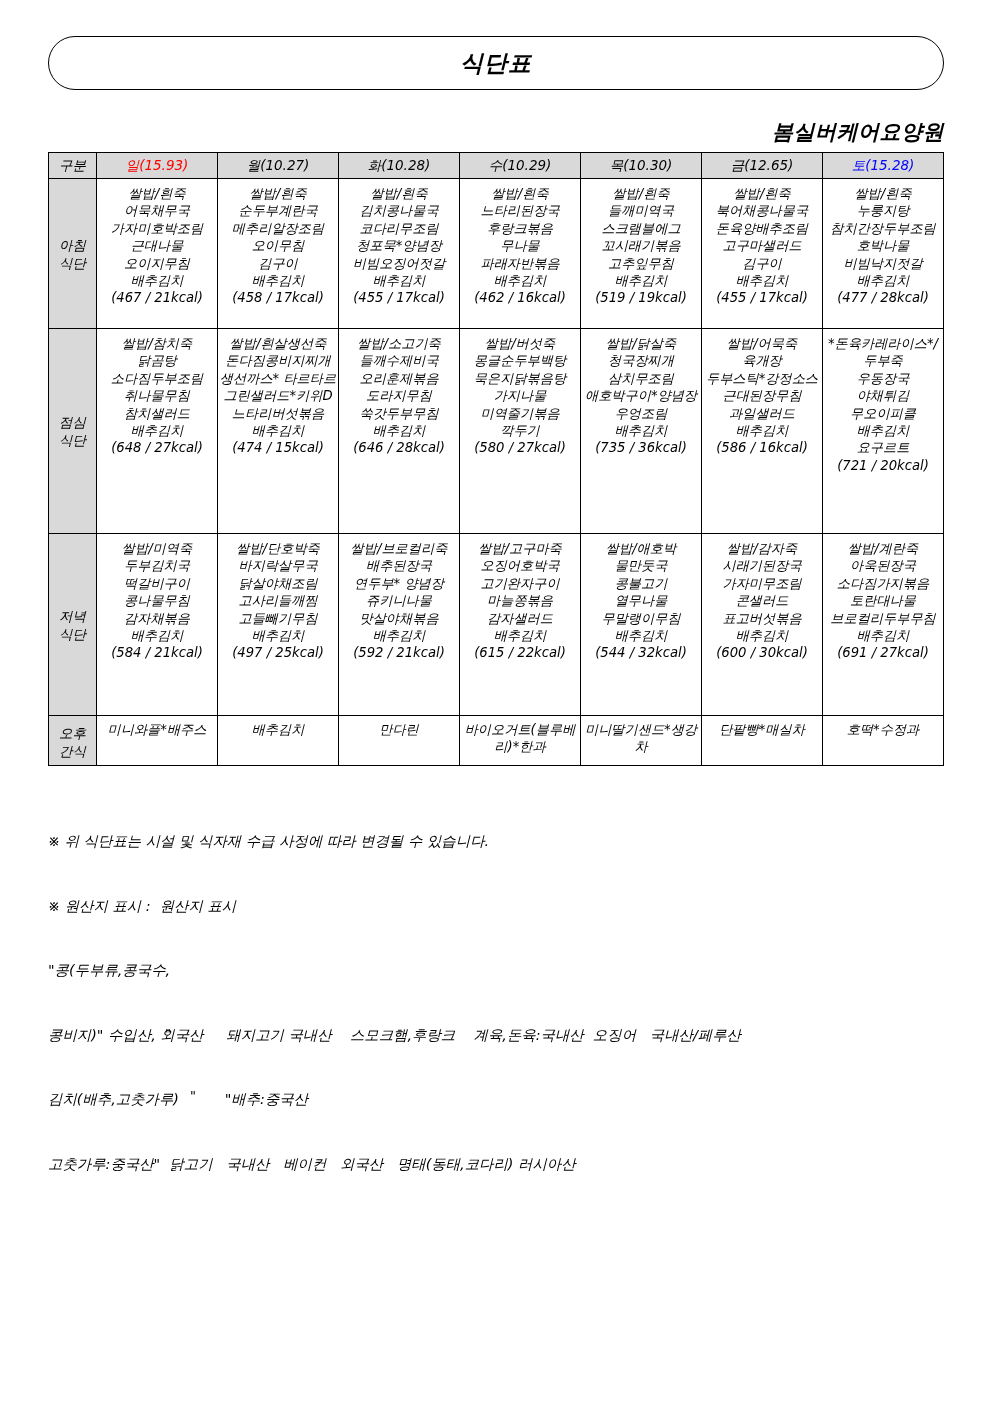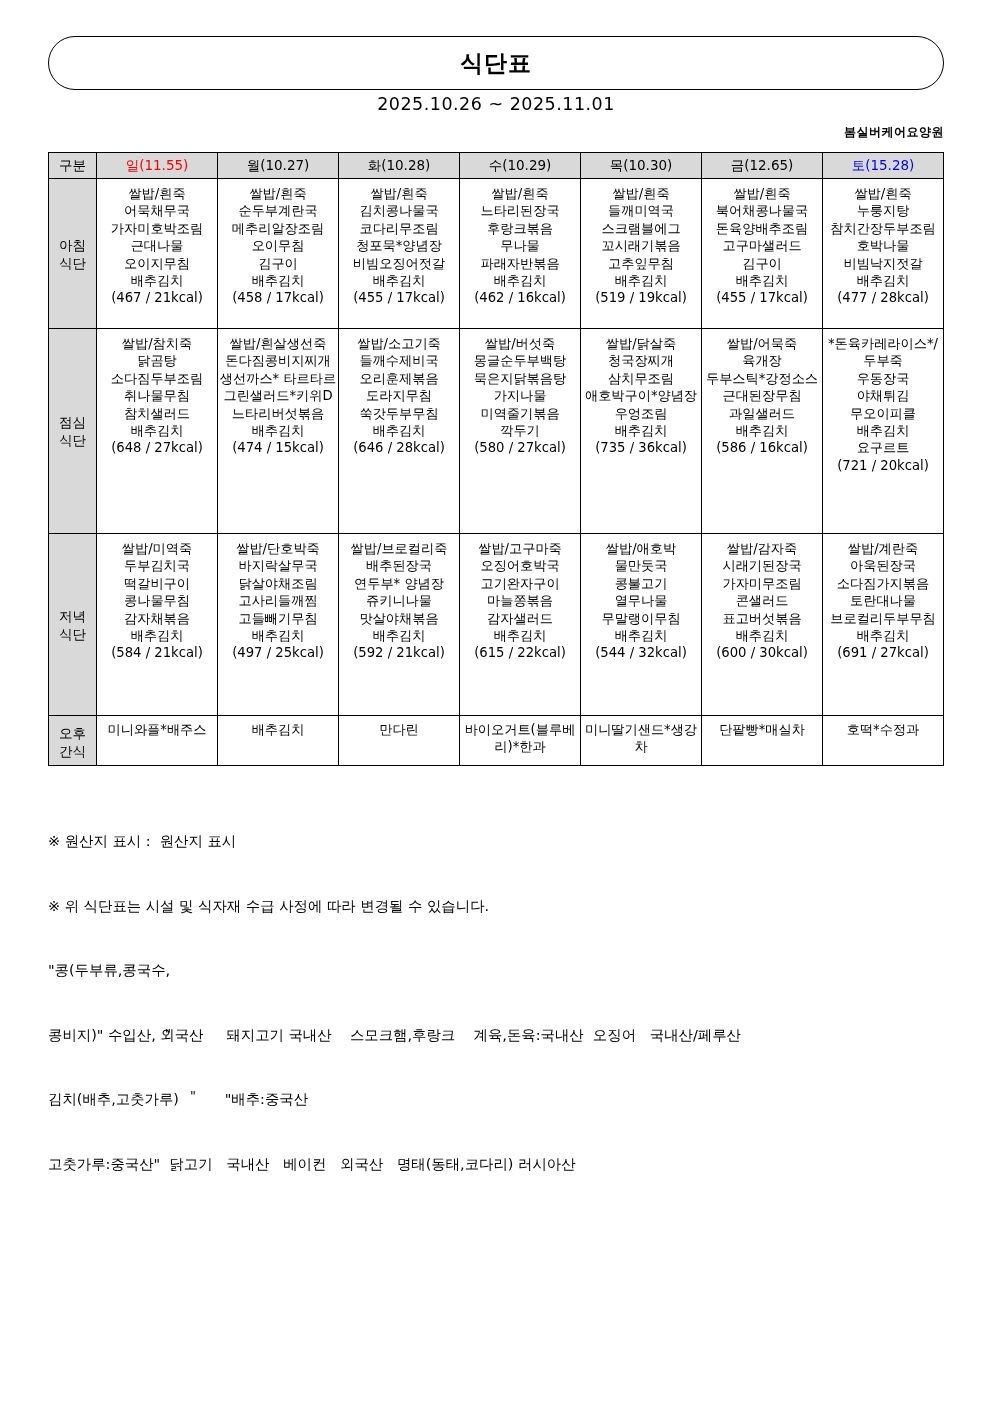--- a/index.html
+++ b/index.html
@@ -15,20 +15,21 @@
     color: #000000;
     position: relative;
     overflow: hidden;
   }
   .page {
     width: 992px;
     height: 1403px;
     position: relative;
     box-sizing: border-box;
     padding: 0;
+    font-style: italic;
   }
 
   
   .title-pill {
     position: absolute;
     left: 48px;
     top: 36px;
     width: 896px;
     height: 54px;
     border: 1.6px solid #000;
@@ -48,22 +49,22 @@
     left: 0;
     top: 94px;
     width: 992px;
     text-align: center;
     font-size: 17.5px;
     letter-spacing: 0.5px;
   }
   .org-name {
     position: absolute;
     right: 48px;
-    top: 124px;
-    font-size: 12px;
+    top: 118px;
+    font-size: 21px;
     font-weight: bold;
     letter-spacing: 0.5px;
   }
 
   
   .menu-table {
     position: absolute;
     left: 48px;
     top: 152px;
     width: 896px;
@@ -139,39 +140,38 @@
 </style>
 </head>
 <body>
 
 <div class="page">
 
   <div class="title-pill">
     <span>식단표</span>
   </div>
 
-  <div class="date-range">2025.10.26 ~ 2025.11.01</div>
 
   <div class="org-name">봄실버케어요양원</div>
 
   <table class="menu-table">
     <colgroup>
       <col class="col-label">
       <col class="day-col">
         <col class="day-col">
         <col class="day-col">
         <col class="day-col">
       <col class="day-col">
         <col class="day-col">
         <col class="day-col">
     </colgroup>
     <thead>
       <tr>
         <th>구분</th>
-        <th class="sun">일(11.55)</th>
+        <th class="sun">일(15.93)</th>
         <th>월(10.27)</th>
         <th>화(10.28)</th>
         <th>수(10.29)</th>
         <th>목(10.30)</th>
         <th>금(12.65)</th>
         <th class="sat">토(15.28)</th>
       </tr>
     </thead>
     <tbody>
 
@@ -228,22 +228,22 @@
         <td><span class="item" style="display: inline;">바이오거트(블루베리)*한과</span></td>
         <td><span class="item" style="display: inline;">미니딸기샌드*생강차</span></td>
         <td><span class="item" style="display: inline;">단팥빵*매실차</span></td>
         <td><span class="item" style="display: inline;">호떡*수정과</span></td>
       </tr>
 
     </tbody>
   </table>
 
   <div class="notes">
+    <span class="note-line">※ 위 식단표는 시설 및 식자재 수급 사정에 따라 변경될 수 있습니다.</span>
     <span class="note-line">※ 원산지 표시 :  원산지 표시</span>
-    <span class="note-line">※ 위 식단표는 시설 및 식자재 수급 사정에 따라 변경될 수 있습니다.</span>
     <span class="note-line">"콩(두부류,콩국수,</span>
     <span class="note-line">콩비지)" 수입산, 외국산     돼지고기 국내산    스모크햄,후랑크    계육,돈육:국내산  오징어   국내산/페루산</span>
     <span class="note-line">김치(배추,고춧가루)          "배추:중국산</span>
     <span class="note-line">고춧가루:중국산"  닭고기   국내산   베이컨   외국산   명태(동태,코다리) 러시아산</span>
     
     
   </div>
 
   <span class="stray-quote stray-one">"</span>
   <span class="stray-quote stray-two">"</span>

